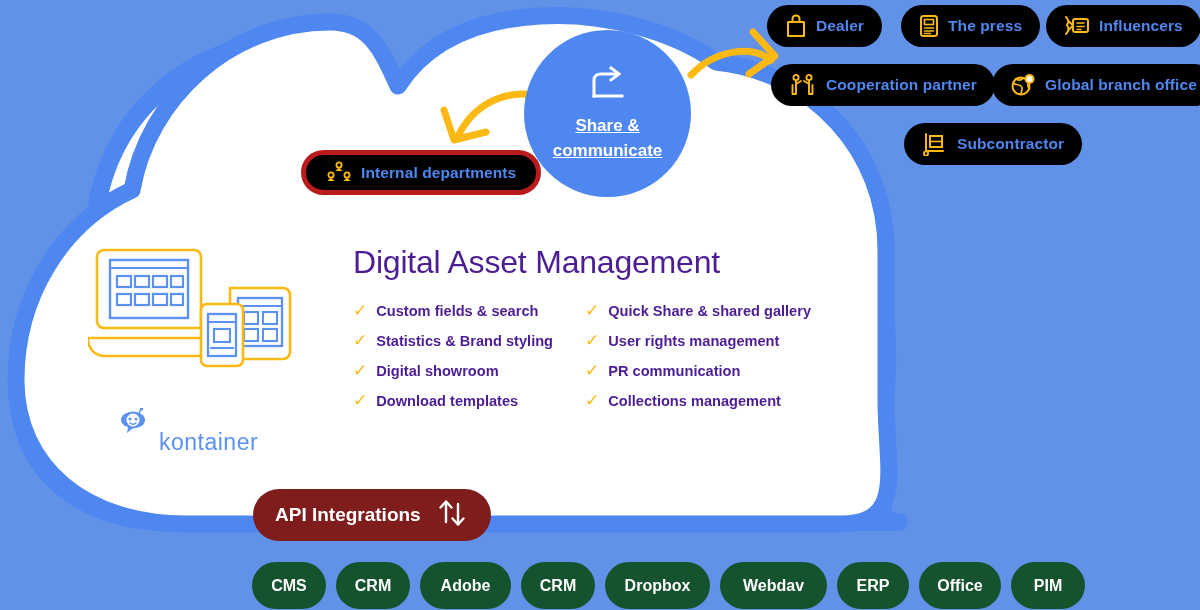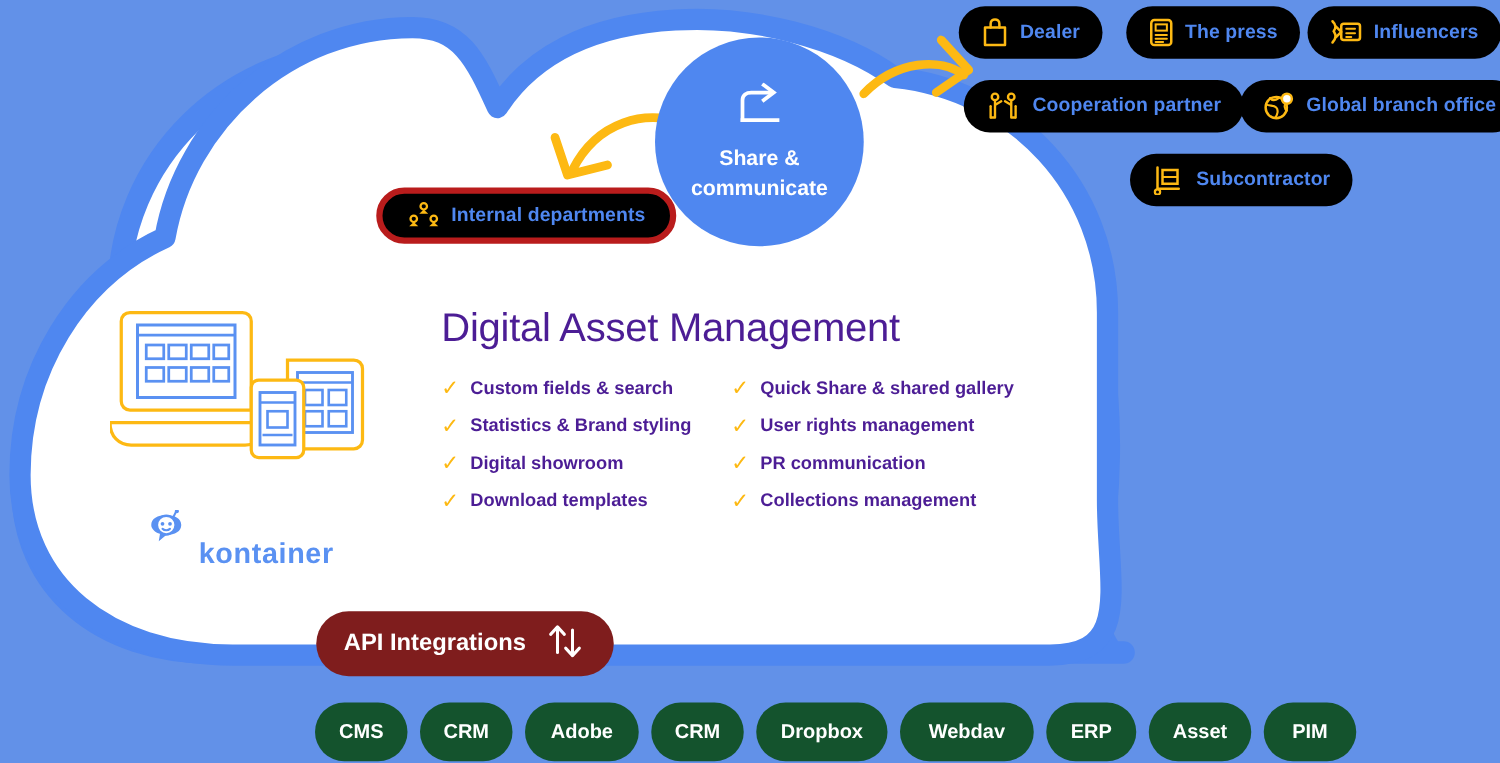--- a/index.html
+++ b/index.html
@@ -38,21 +38,21 @@
 
   
   #share-node{
     position:absolute;left:524px;top:30px;width:167px;height:167px;
     border-radius:50%;background:#4f87f0;
     display:flex;flex-direction:column;align-items:center;justify-content:center;
     gap:4px;
   }
   #share-node .sh-ic{margin-bottom:6px;}
   #share-node .sh-lbl{
-    color:#fff;font-size:17px;font-weight:bold;line-height:1.18;text-align:right;
+    color:#fff;font-size:17px;font-weight:bold;line-height:1.18;text-align:right;text-decoration:underline;
   }
 
   
   #pill-api{
     position:absolute;left:253px;top:489px;height:52px;
     background:#7f1d1d;border-radius:26px;
     display:flex;align-items:center;padding:0 22px;gap:14px;
   }
   #pill-api .lbl{color:#fff;font-size:19px;font-weight:bold;}
 
@@ -75,21 +75,21 @@
     row-gap:9px;column-gap:0;
   }
   .feat{display:flex;align-items:center;gap:9px;height:21px;}
   .feat .chk{color:#fdb913;font-size:17px;font-weight:bold;line-height:1;}
   .feat .lbl{color:#4c1d95;font-size:14.6px;font-weight:bold;}
 
   
   #devices{position:absolute;left:88px;top:246px;width:215px;height:140px;}
   
   #kontainer{position:absolute;left:118px;top:389px;display:flex;align-items:center;gap:7px;}
-  #kontainer .wm{color:#5a91f2;font-size:23px;letter-spacing:.5px;font-weight:bold;margin-top:40px;}
+  #kontainer .wm{color:#5a91f2;font-size:23px;letter-spacing:.5px;font-weight:normal;margin-top:40px;}
 
   .arrow{position:absolute;}
 </style>
 </head>
 <body>
 
 <div id="stage">
 
   <svg class="cloud-svg" viewBox="0 0 1200 610">
     <path d="M 300 40
@@ -343,19 +343,19 @@
   <div class="ipill" style="left:605px;width:105px;">
       <span class="lbl">Dropbox</span>
     </div>
   <div class="ipill" style="left:720px;width:107px;">
       <span class="lbl">Webdav</span>
     </div>
   <div class="ipill" style="left:837px;width:72px;">
       <span class="lbl">ERP</span>
     </div>
   <div class="ipill" style="left:919px;width:82px;">
-      <span class="lbl">Asset</span>
+      <span class="lbl">Office</span>
     </div>
   <div class="ipill" style="left:1011px;width:74px;">
       <span class="lbl">PIM</span>
     </div>
 
 </div>
 
 </body></html>

